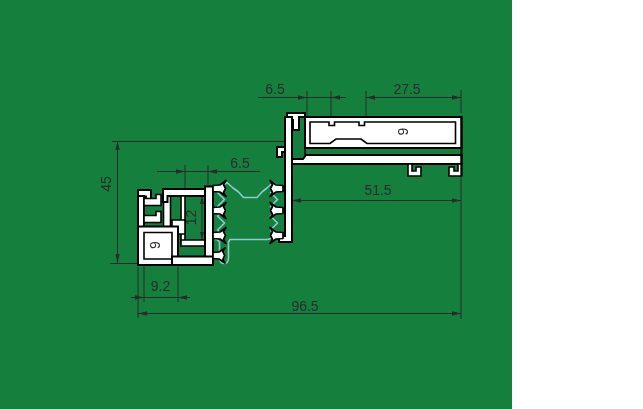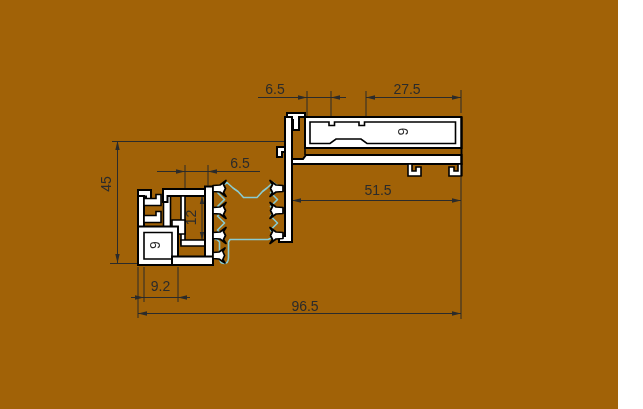--- a/index.html
+++ b/index.html
@@ -1,17 +1,17 @@
 <!DOCTYPE html>
 <html><head>
 <meta charset="utf-8">
 <style>
   html,body{margin:0;padding:0;background:#fff;}
   .canvas{
-    width:618px;height:409px;position:relative;background:#a16207;overflow:hidden;
+    width:512px;height:409px;position:relative;background:#15803d;overflow:hidden;
     font-family:"Liberation Sans", sans-serif;
   }
   svg text{
     font-family:"Liberation Sans", sans-serif;
     font-size:14px;
     letter-spacing:0px;
   }
   .dim-line{fill:none;stroke-width:1;}
   .profile{stroke-width:2;fill:#ffffff;stroke-linejoin:miter;}
   .cavity{stroke-width:1.6;fill:#ffffff;}

